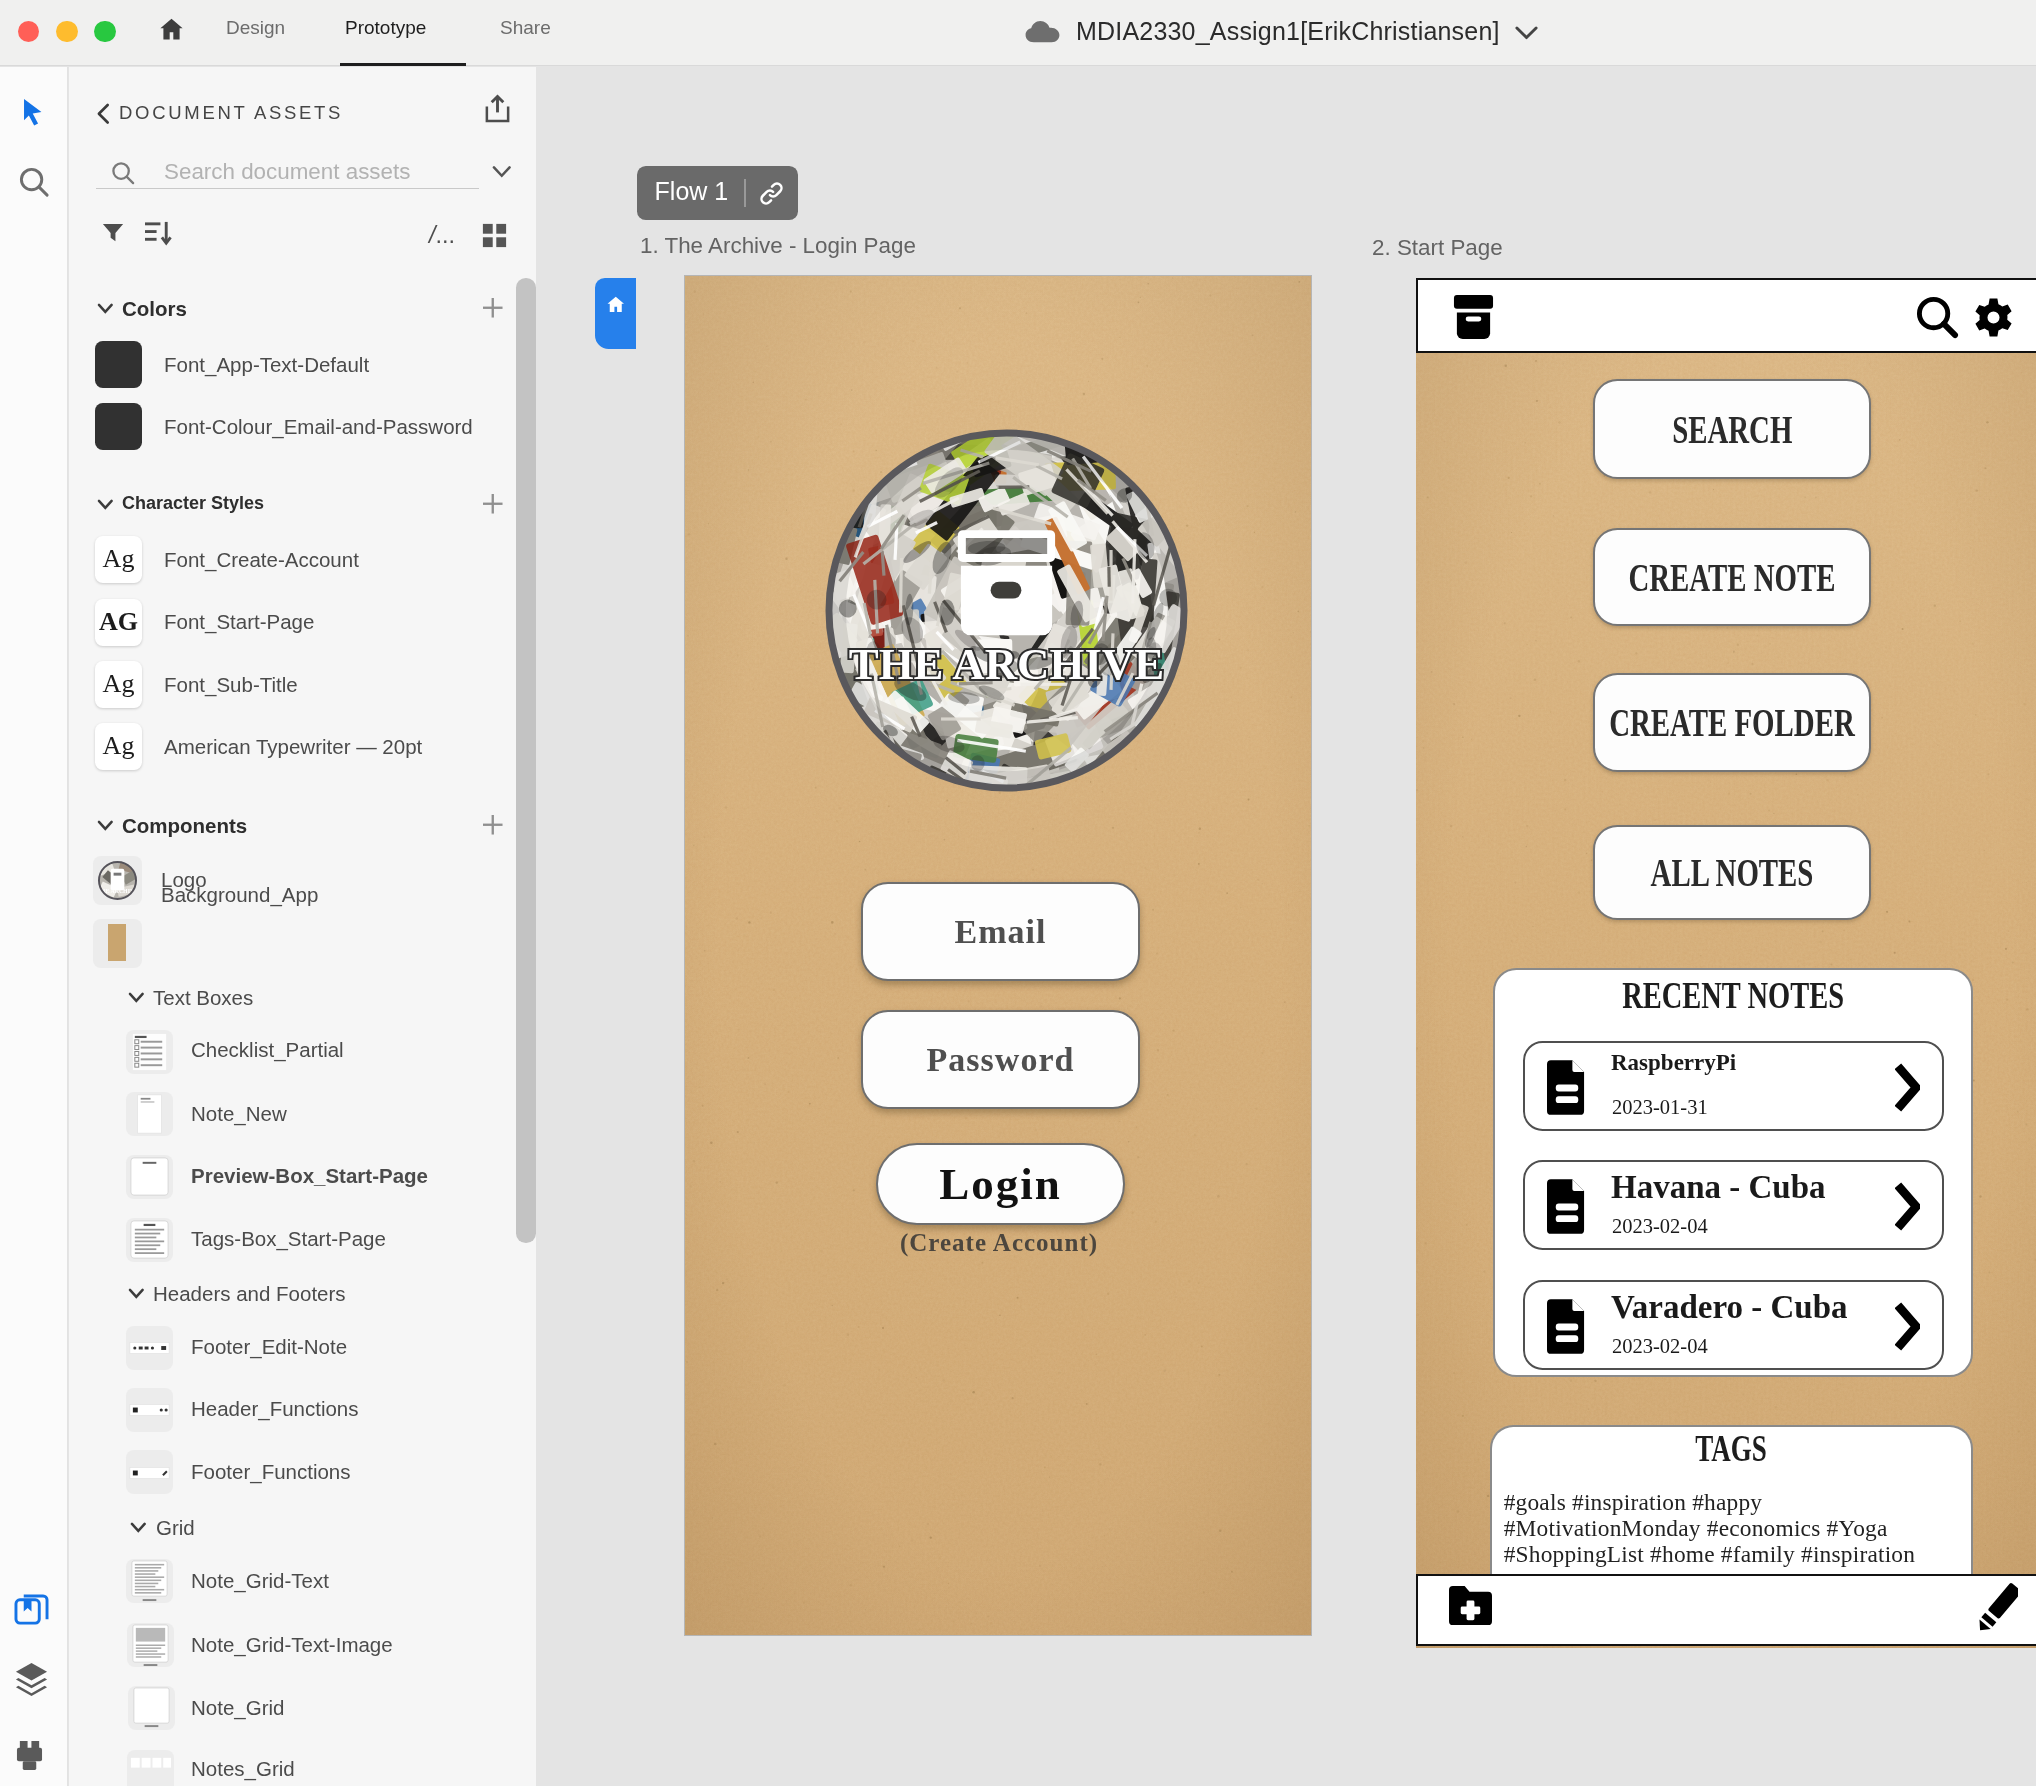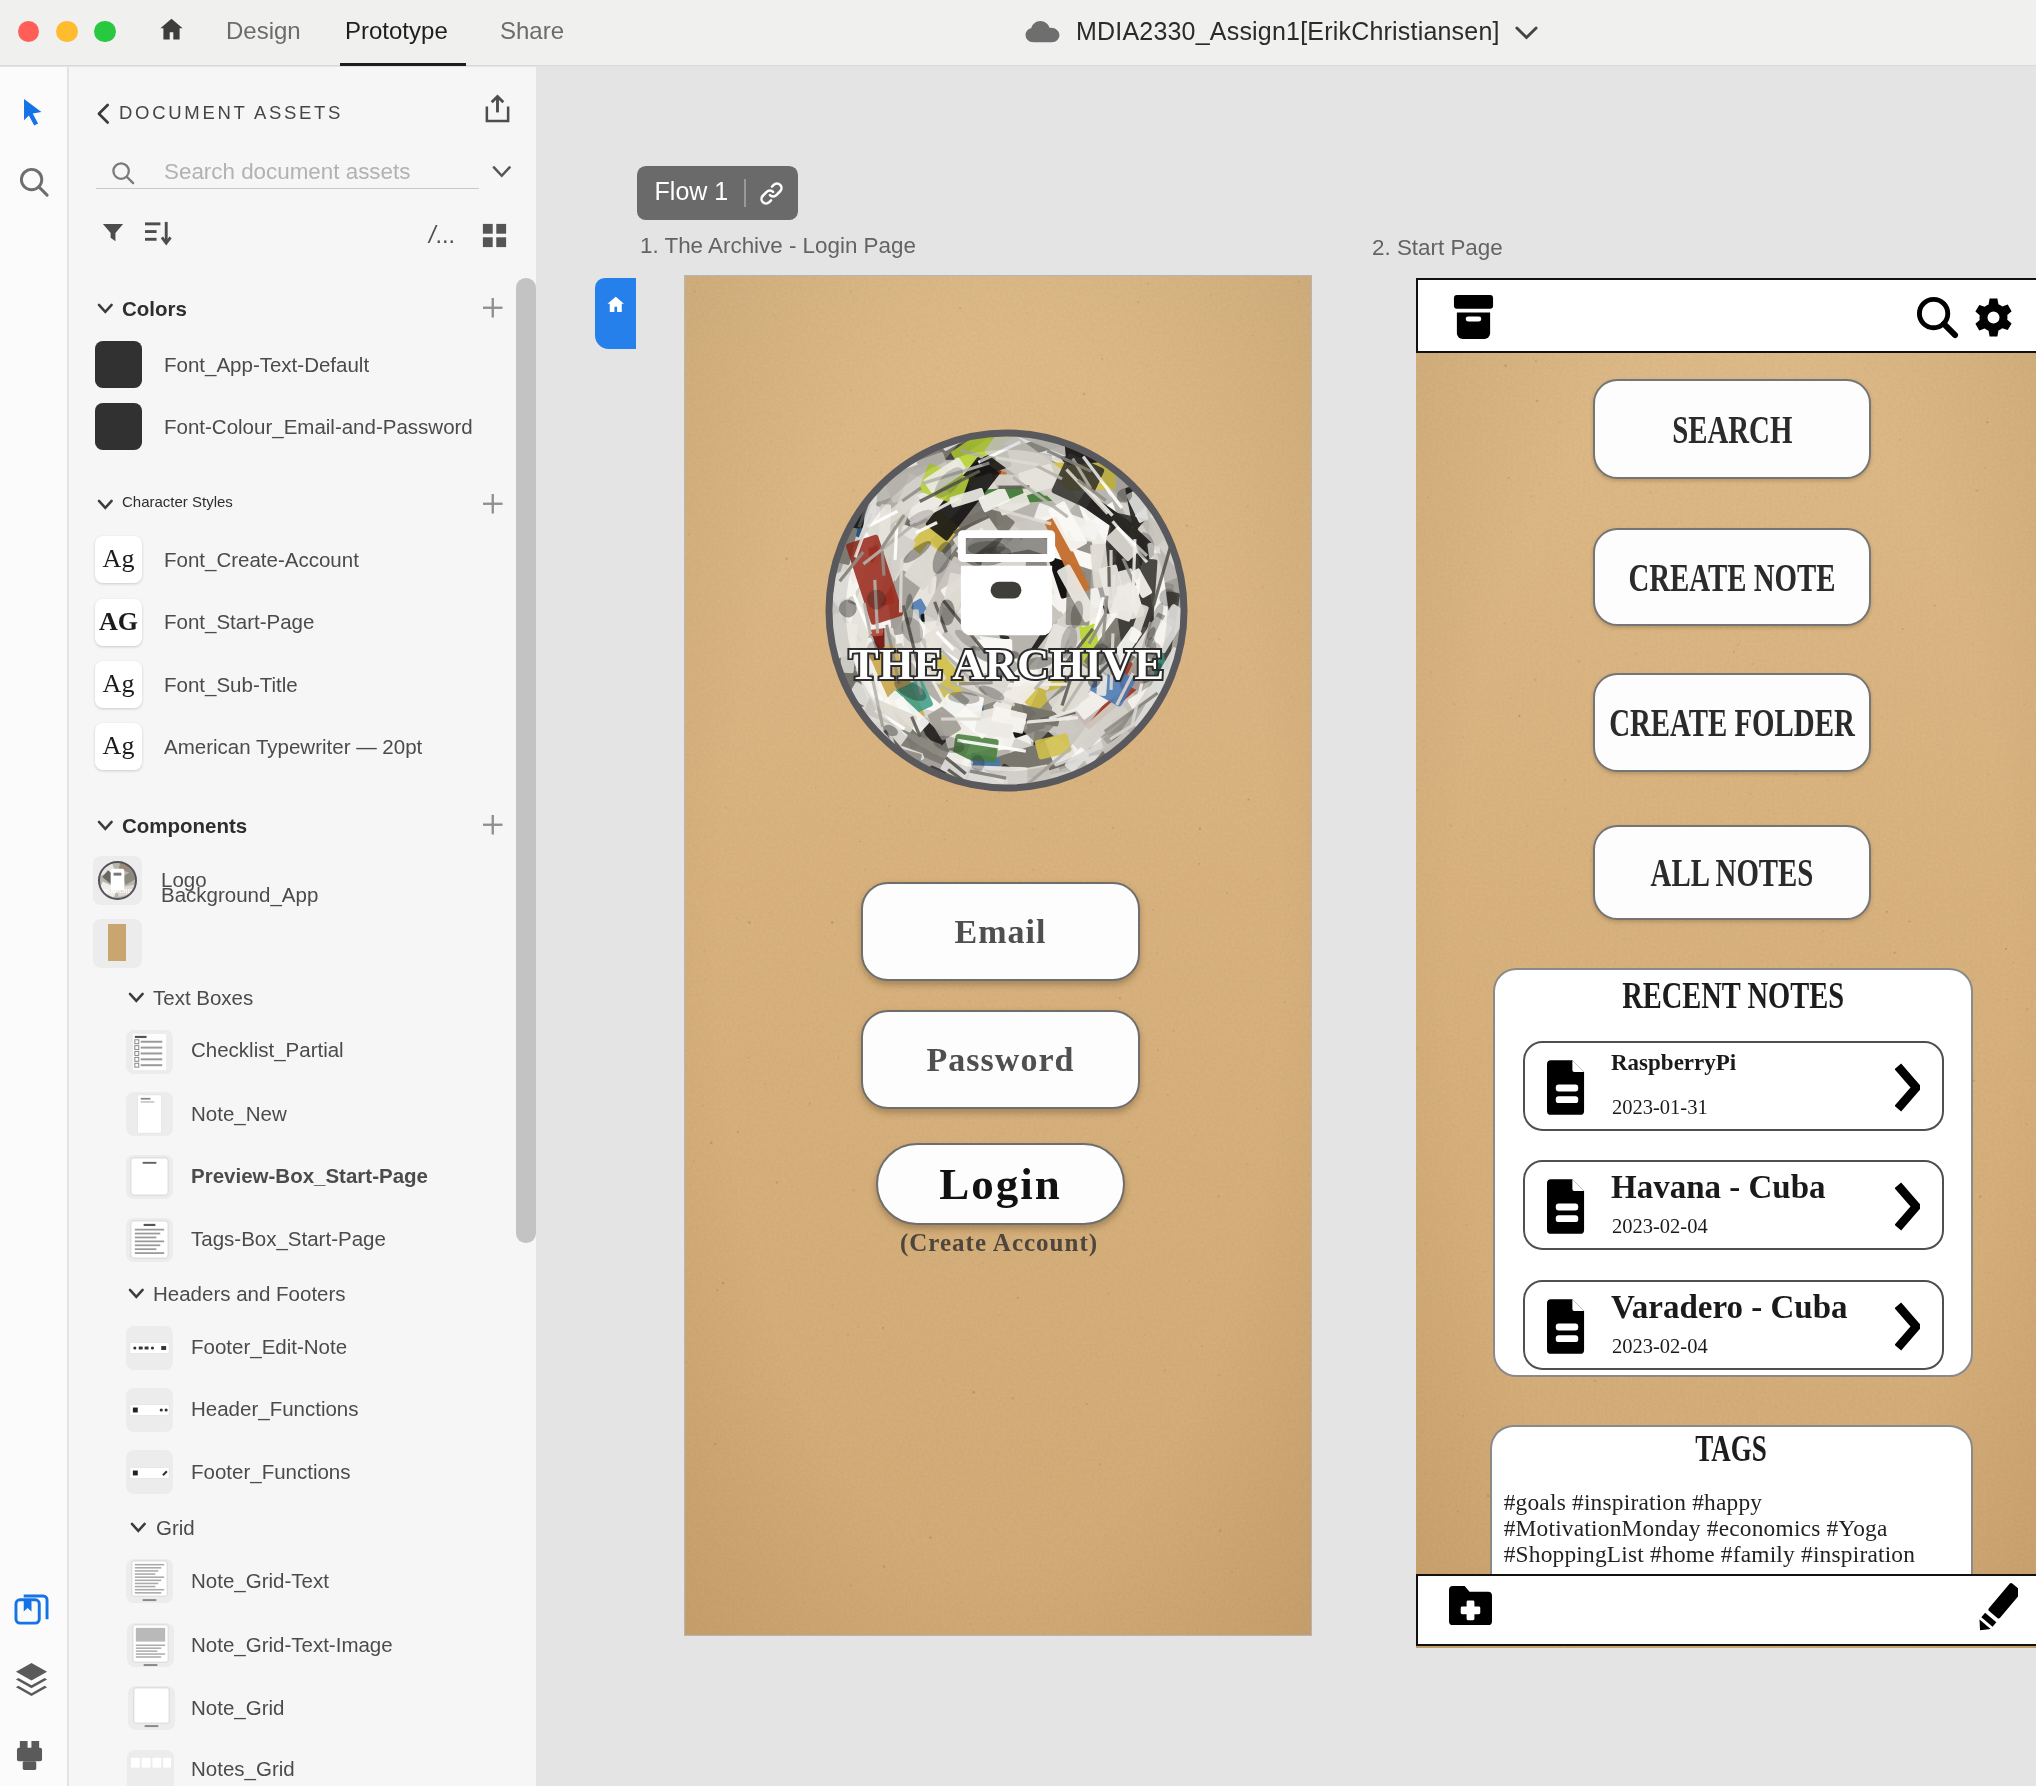--- a/index.html
+++ b/index.html
@@ -3,21 +3,21 @@
 <meta charset="utf-8">
 <style>
 * { margin:0; padding:0; box-sizing:border-box; }
 html,body { width:2036px; height:1787px; overflow:hidden; background:#e4e4e4;
   font-family:"Liberation Sans", sans-serif; -webkit-font-smoothing:antialiased; }
 .abs { position:absolute; }
 
 #topbar { position:absolute; left:0; top:0; width:2036px; height:66px; background:#f0f0ef;
   border-bottom:1px solid #d9d9d9; z-index:50; }
 .light { position:absolute; top:20.5px; width:21.5px; height:21.5px; border-radius:50%; }
-.tabtxt { position:absolute; top:16.6px; font-size:24px; color:#6c6c6c; }
+.tabtxt { position:absolute; top:16.6px; font-size:19px; color:#6c6c6c; }
 #doctitle { position:absolute; top:16.6px; font-size:25px; color:#2b2b2b; font-weight:500; letter-spacing:0.2px; }
 
 #rail { position:absolute; left:0; top:67px; width:68px; height:1719px; background:#fbfbfb;
   border-right:1px solid #e2e2e2; z-index:40; }
 
 #panel { position:absolute; left:69px; top:67px; width:467px; height:1719px; background:#f6f6f6; z-index:30; }
 .pl { position:absolute; color:#4b4b4b; font-size:20.5px; white-space:nowrap; }
 .pl.bold { color:#2e2e2e; }
 .bold { font-weight:700; }
 .thumb { position:absolute; background:#ececec; border-radius:7.8px; }
@@ -139,21 +139,21 @@
     <line x1="11" y1="1" x2="11" y2="21" stroke="#8f8f8f" stroke-width="2.4"></line>
     <line x1="1" y1="11" x2="21" y2="11" stroke="#8f8f8f" stroke-width="2.4"></line>
     </svg>
 <div class="thumb" style="left:26px; top:274px; width:47px; height:47px; background:#313131;"></div>
 <div class="pl" style="left:95px; top:286px; font-size:20.5px; ">Font_App-Text-Default</div>
 <div class="thumb" style="left:26px; top:336px; width:47px; height:47px; background:#313131;"></div>
 <div class="pl" style="left:95px; top:348px; font-size:20.5px; ">Font-Colour_Email-and-Password</div>
 <svg class="abs" style="left:28px; top:432px;" width="16.6" height="11.7" viewBox="0 0 17 12">
     <path d="M2 2 L8.5 9 L15 2" fill="none" stroke="#3c3c3c" stroke-width="2.6" stroke-linecap="round"></path>
     </svg>
-<div class="pl bold" style="left:53px; top:426px; font-size:15px; font-weight:400;">Character Styles</div>
+<div class="pl bold" style="left:53px; top:426px; font-size:18px; font-weight:700;">Character Styles</div>
 <svg class="abs" style="left:413px; top:426px;" width="21.5" height="21.5" viewBox="0 0 22 22">
     <line x1="11" y1="1" x2="11" y2="21" stroke="#8f8f8f" stroke-width="2.4"></line>
     <line x1="1" y1="11" x2="21" y2="11" stroke="#8f8f8f" stroke-width="2.4"></line>
     </svg>
 <div class="thumb" style="left:26px; top:469px; width:47px; height:47px; background:#fff; box-shadow:0 1px 2.9px rgba(0,0,0,0.18); text-align:center; font-family:'Liberation Serif',serif; font-size:26px; font-weight:400; color:#1c1c1c; line-height:45px;">Ag</div>
 <div class="pl" style="left:95px; top:481px; font-size:20.5px; ">Font_Create-Account</div>
 <div class="thumb" style="left:26px; top:532px; width:47px; height:47px; background:#fff; box-shadow:0 1px 2.9px rgba(0,0,0,0.18); text-align:center; font-family:'Liberation Serif',serif; font-size:26px; font-weight:700; color:#1c1c1c; line-height:45px;">AG</div>
 <div class="pl" style="left:95px; top:543px; font-size:20.5px; ">Font_Start-Page</div>
 <div class="thumb" style="left:26px; top:594px; width:47px; height:47px; background:#fff; box-shadow:0 1px 2.9px rgba(0,0,0,0.18); text-align:center; font-family:'Liberation Serif',serif; font-size:26px; font-weight:400; color:#1c1c1c; line-height:45px;">Ag</div>
 <div class="pl" style="left:95px; top:606px; font-size:20.5px; ">Font_Sub-Title</div>

